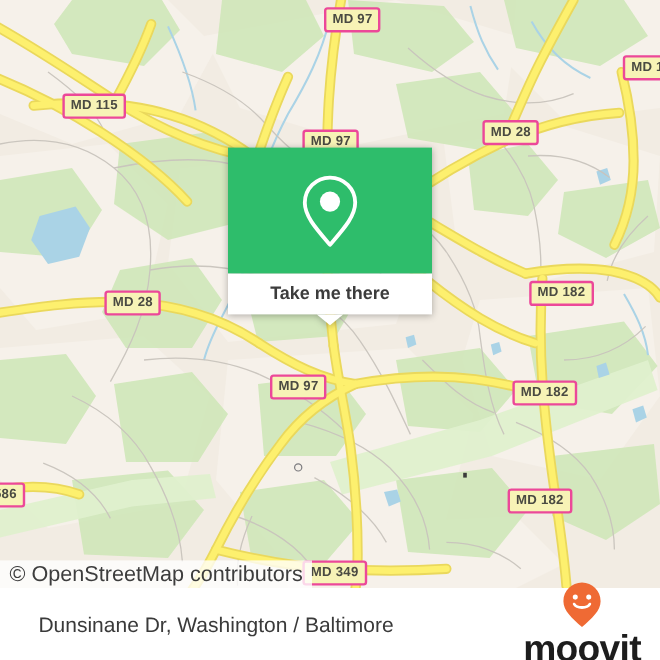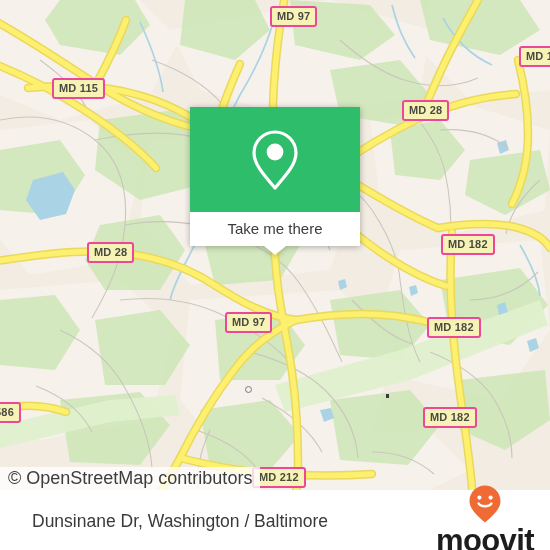--- a/index.html
+++ b/index.html
@@ -93,23 +93,24 @@
     font-family: "Liberation Sans", sans-serif;
     font-size: 18px;
     line-height: 14px;
     white-space: nowrap;
   }
 
   
   #callout {
     position: absolute;
     left: 190px;
-    top: 107px;
+    top: 123px;
     width: 170px;
     filter: drop-shadow(0 1px 3px rgba(0,0,0,0.30));
+    font-weight: bold;
   }
   #callout-green {
     width: 170px;
     height: 105px;
     background: #2ebd6b;
     position: relative;
   }
   #pin-icon-wrap {
     position: absolute;
     left: 0; top: 0; right: 0; bottom: 0;
@@ -364,21 +365,21 @@
     <div class="shield" style="left:519px; top:46px;">MD 18</div>
     <div class="shield" style="left:52px;  top:78px;">MD 115</div>
     <div class="shield" style="left:252px; top:108px;">MD 97</div>
     <div class="shield" style="left:402px; top:100px;">MD 28</div>
     <div class="shield" style="left:87px;  top:242px;">MD 28</div>
     <div class="shield" style="left:441px; top:234px;">MD 182</div>
     <div class="shield" style="left:225px; top:312px;">MD 97</div>
     <div class="shield" style="left:427px; top:317px;">MD 182</div>
     <div class="shield" style="left:-12px; top:402px;">586</div>
     <div class="shield" style="left:423px; top:407px;">MD 182</div>
-    <div class="shield" style="left:252px; top:467px;">MD 212</div>
+    <div class="shield" style="left:252px; top:467px;">MD 349</div>
 
     <div id="attribution">© OpenStreetMap contributors</div>
 
     <div id="callout">
       <div id="callout-green">
         <div id="pin-icon-wrap">
           <svg width="52" height="62" viewBox="0 0 52 62" xmlns="http://www.w3.org/2000/svg">
             <path d="M26 3 C14.4 3 5 12.4 5 24 C5 35 14 45 26 59 C38 45 47 35 47 24 C47 12.4 37.6 3 26 3 Z" fill="none" stroke="#ffffff" stroke-width="3.2" stroke-linejoin="round"></path>
             <circle cx="26" cy="23" r="8.4" fill="#ffffff"></circle>
           </svg>

